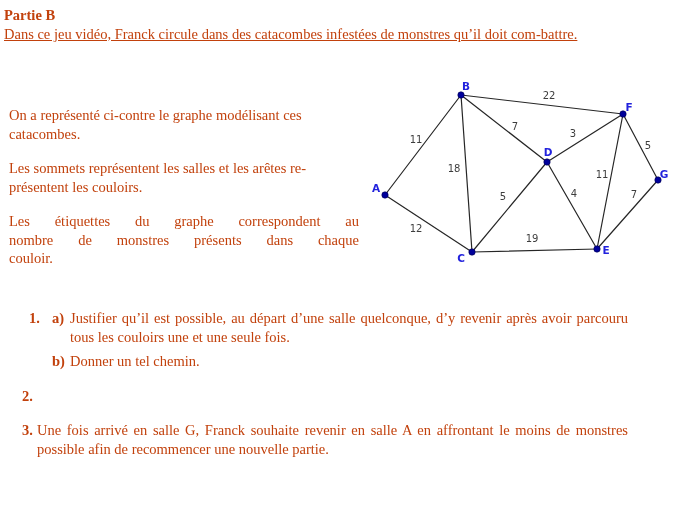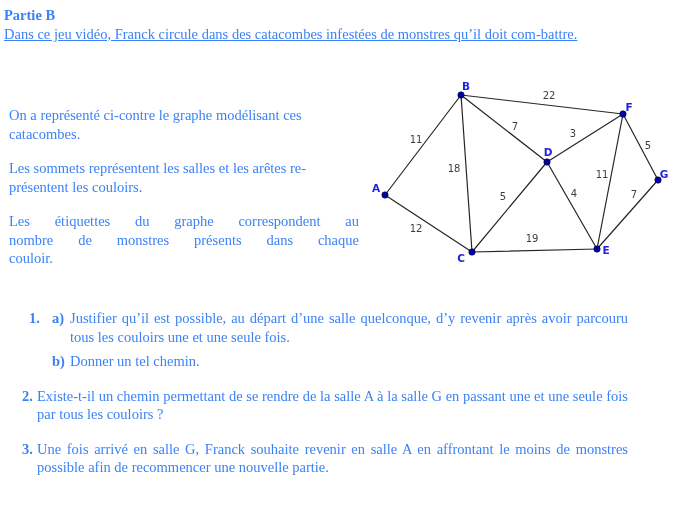--- a/index.html
+++ b/index.html
@@ -2,21 +2,21 @@
 <html><head>
 <meta charset="utf-8">
 <style>
   html,body { margin:0; padding:0; background:#ffffff; }
   .page {
     position:relative;
     width:681px; height:529px;
     background:#ffffff;
     font-family:"Liberation Serif","DejaVu Serif",serif;
     font-size:14.5px;
-    color:#3b82f6;
+    color:#c2410c;
     overflow:hidden;
   }
   .header { position:absolute; left:4px; top:7px; width:624px; }
   .header .title { font-weight:bold; margin:0 0 2px 0; }
   .header .intro { line-height:17px; text-align:justify;text-decoration:underline; }
 
   .leftcol { position:absolute; left:9px; top:90px; width:350px; line-height:18.5px; }
   .leftcol p { margin:16px 0 9px 0; }
   .leftcol p.wide-justify { text-align:justify; word-spacing:12px; }
 
@@ -108,21 +108,20 @@
         <div class="subq">
           <span class="slabel">b)</span>
           <div class="stext">Donner un tel chemin.</div>
         </div>
       </div>
     </div>
 
     <div class="q q23">
       <span class="num">2.</span>
       <div class="qbody">
-        <div class="qline-justify">Existe-t-il un chemin permettant de se rendre de la salle A à la salle G en passant une et une seule fois par tous les couloirs ?</div>
       </div>
     </div>
 
     <div class="q q23">
       <span class="num">3.</span>
       <div class="qbody">
         <div class="qline-justify">Une fois arrivé en salle G, Franck souhaite revenir en salle A en affrontant le moins de monstres possible afin de recommencer une nouvelle partie.</div>
       </div>
     </div>
 

